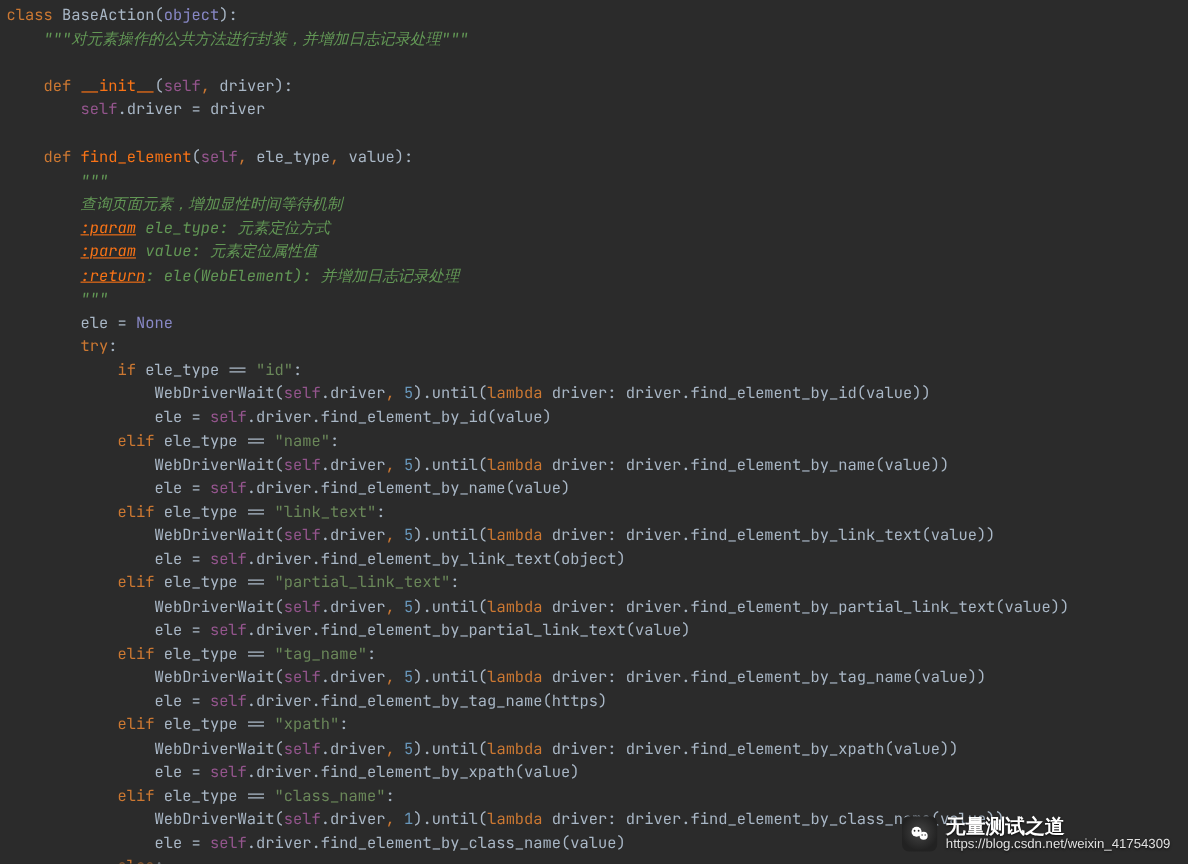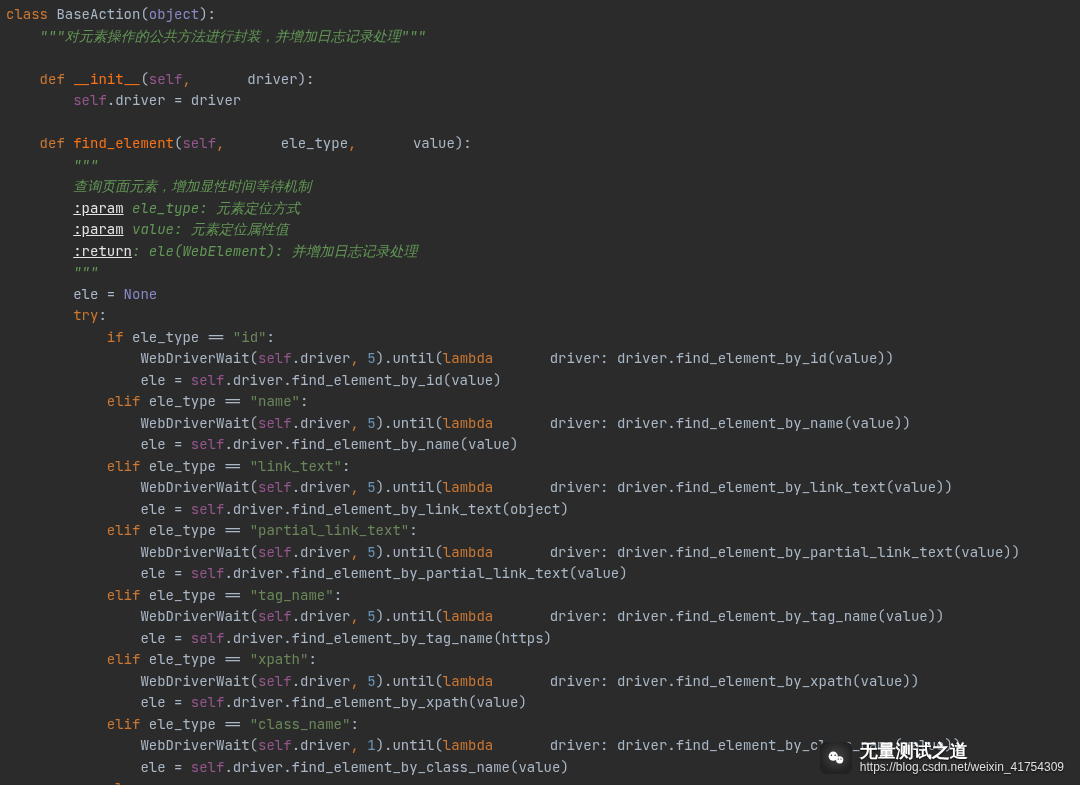--- a/index.html
+++ b/index.html
@@ -16,26 +16,26 @@
     line-height: 21.5px;
     color: #a9b7c6;
     white-space: pre;
     padding: 4px 0 0 6px;
     position: relative;
   }
   .kw   { color: #cc7832; }
   .name { color: #a9b7c6; }
   .self { color: #94558d; }
   .builtin { color: #8888c6; margin-top: 48px; }
-  .param { color: #a9b7c6; margin-left: 48px; }
+  .param { color: #a9b7c6; }
   .def-name { color: #f97316; }
   .num { color: #6897bb; }
   .str { color: #6a8759; }
   .doc { color: #629755; font-style: italic; }
-  .doc-tag { color: #e5e5e5; text-decoration: underline; }
+  .doc-tag { color: #f97316; font-style: italic; text-decoration: underline; }
   .op { color: #a9b7c6; }
   .oc { color: #cc7832; }
 
   .watermark {
     position: absolute;
     right: 16px;
     bottom: 10px;
     text-align: right;
     color: #cfcfcf;
     text-shadow: 0 1px 2px rgba(0,0,0,0.8);

